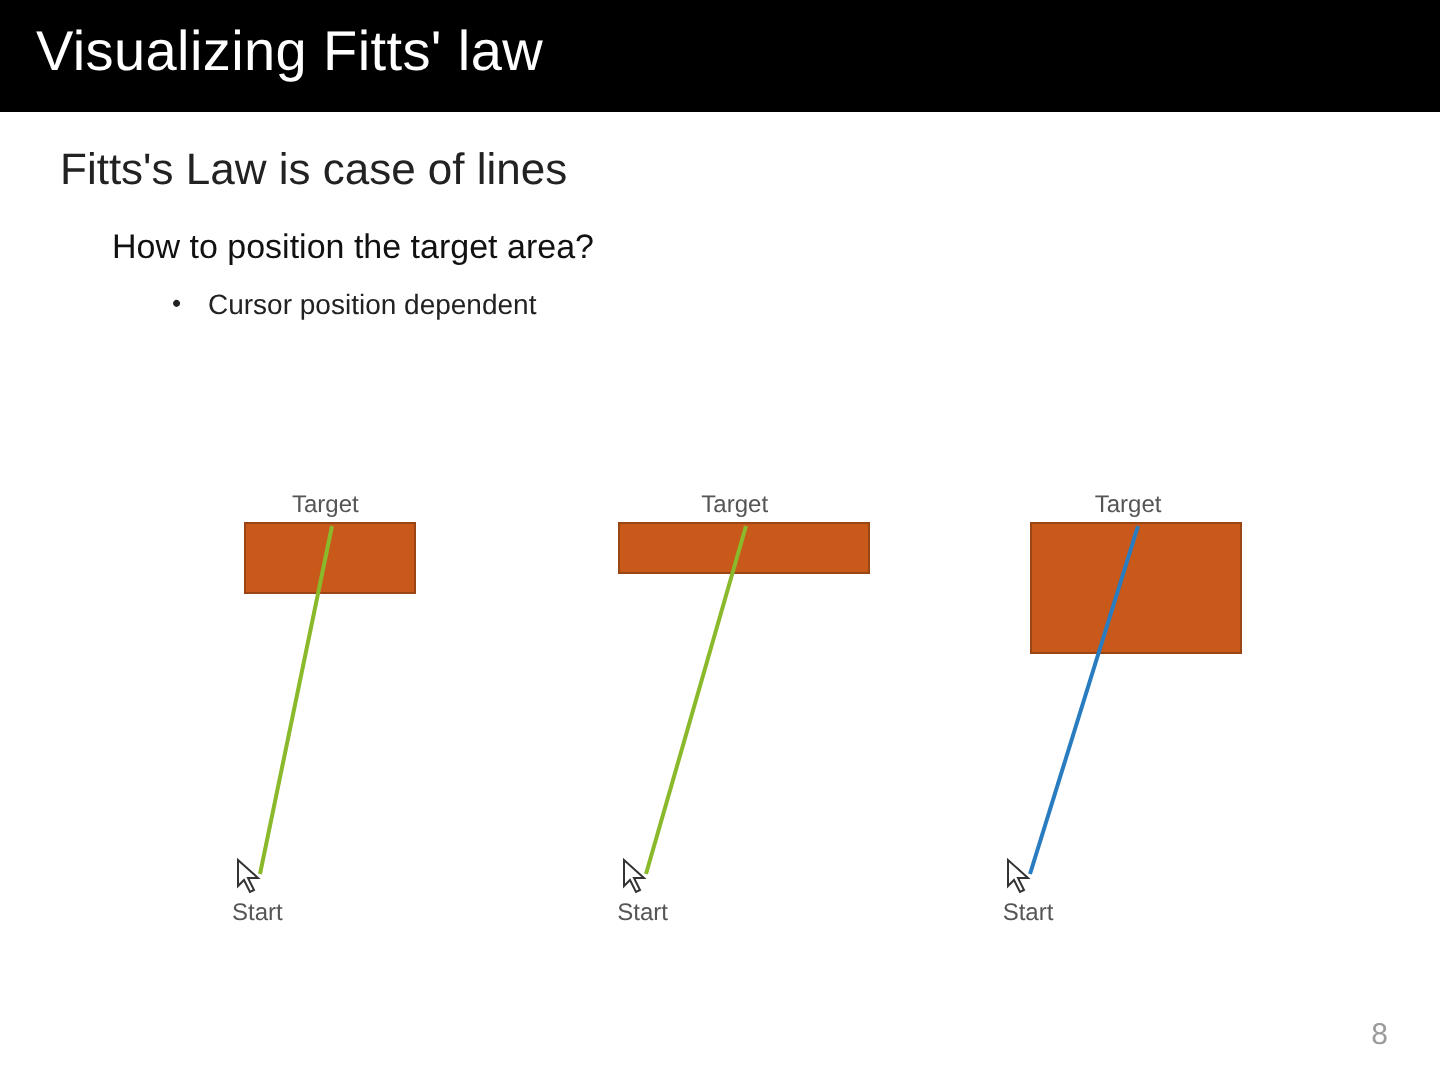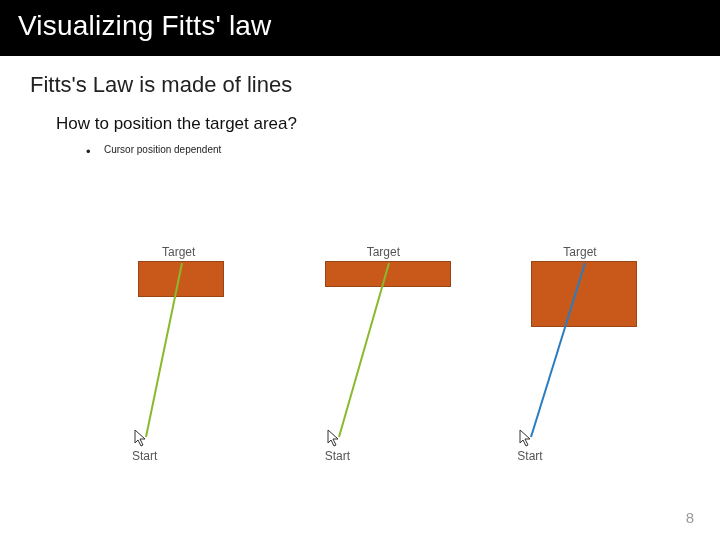--- a/index.html
+++ b/index.html
@@ -4,41 +4,41 @@
 <style>
   * { box-sizing: border-box; margin: 0; padding: 0; }
   html, body { width: 720px; height: 540px; font-family: "Segoe UI", "Helvetica Neue", Arial, sans-serif; background: #fff; color: #000; }
   .slide { position: relative; width: 720px; height: 540px; overflow: hidden; }
   .title-bar { background: #000; color: #fff; padding: 10px 18px 14px 18px; }
   .title-bar h1 { font-size: 28px; font-weight: 400; letter-spacing: .2px; }
   .body { padding: 16px 0 0 30px; }
   .subtitle { font-size: 22px; font-weight: 400; color: #222; margin-bottom: 16px; }
   .subheading { font-size: 17px; font-weight: 400; margin-left: 26px; margin-bottom: 10px; color: #111; }
   ul.bullets { list-style: none; margin-left: 56px; }
-  ul.bullets li { font-size: 10px; color: #222; margin-bottom: 6px; position: relative; padding-left: 18px; }
+  ul.bullets li { font-size: 14px; color: #222; margin-bottom: 6px; position: relative; padding-left: 18px; }
   ul.bullets li::before { content: "•"; position: absolute; left: 0; top: 0; font-size: 13px; color: #222; }
-  .figure { position: absolute; left: 128px; top: 245px; width: 560px; height: 230px; }
+  .figure { position: absolute; left: 112px; top: 245px; width: 560px; height: 230px; }
   .panel { position: relative; flex: 1; }
   .fig-row { display: flex; gap: 0; width: 100%; height: 100%; }
   .target-label, .start-label { font-size: 12px; color: #555; position: absolute; }
   .target-rect { position: absolute; background: #c8591a; border: 1px solid #9a4514; }
   .start-cursor { position: absolute; width: 14px; height: 18px; }
   .page-number { position: absolute; right: 26px; bottom: 14px; font-size: 15px; color: #9b9b9b; }
 </style>
 </head>
 <body>
 
 <div class="slide">
 
   <div class="title-bar">
     <h1>Visualizing Fitts' law</h1>
   </div>
 
   <div class="body">
-    <div class="subtitle">Fitts's Law is made of lines</div>
+    <div class="subtitle">Fitts's Law is case of lines</div>
     <div class="subheading">How to position the target area?</div>
     <ul class="bullets">
       <li>Cursor position dependent</li>
     </ul>
   </div>
 
   <div class="figure">
     <div class="fig-row">
 
       <div class="panel" style="width:180px">

